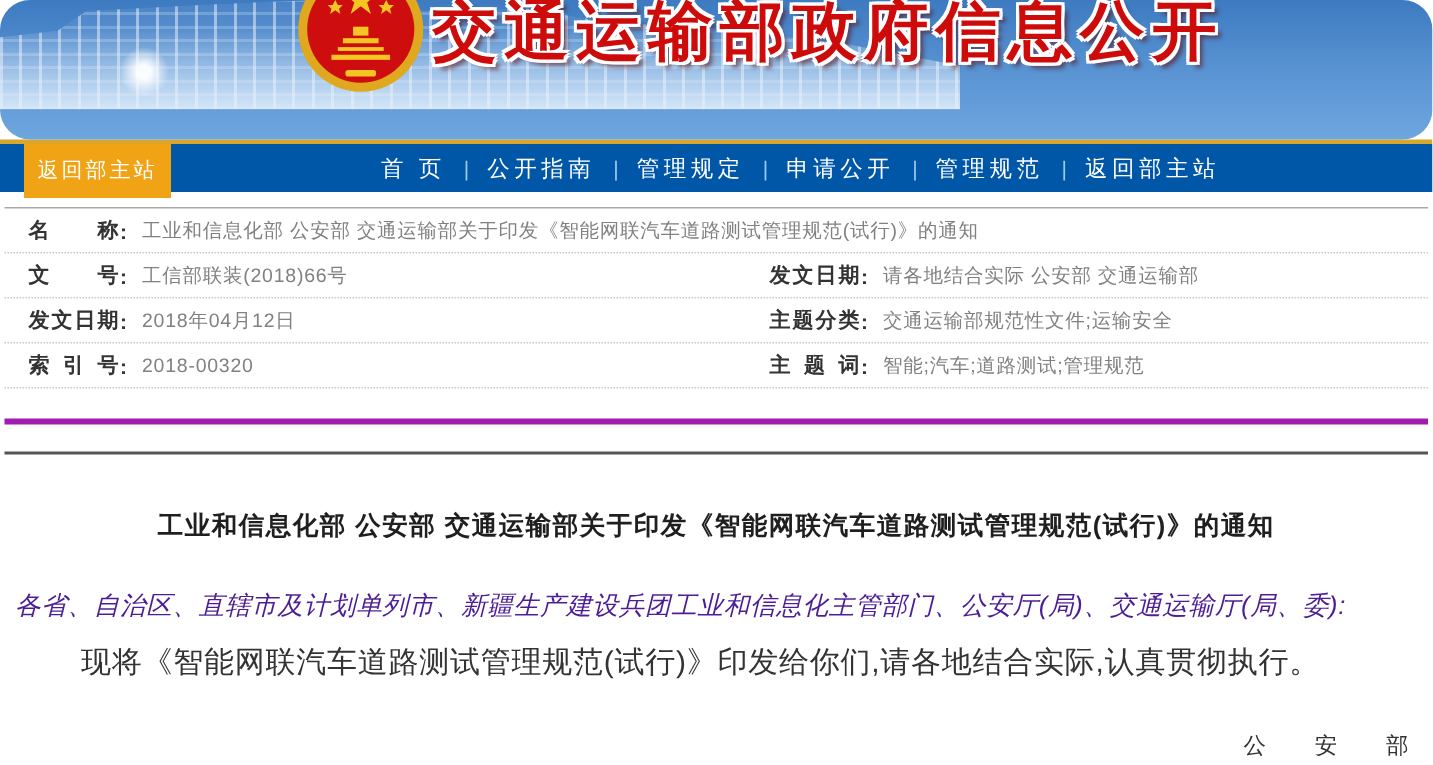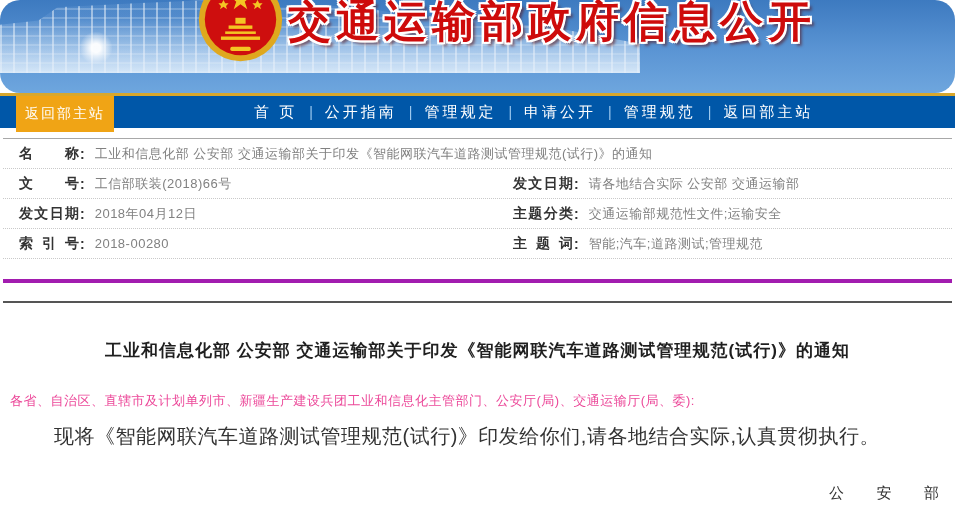--- a/index.html
+++ b/index.html
@@ -48,21 +48,21 @@
   .lbl { display:inline-block; width:60px; font-weight:bold; color:#333; font-size:14px;
     text-align:justify; text-align-last:justify; }
   .colon { font-weight:bold; color:#333; font-size:14px; margin-left:1px; }
   .val { color:#818181; font-size:13px; margin-left:10px; letter-spacing:.5px; }
 
   .section-divider { height:2px; background:#555; margin:18px 3px 0 3px; }
 
   
   .doc-title { margin-top:36px; text-align:center; font-size:17px; font-weight:bold;
     color:#1f1f1f; letter-spacing:1px; }
-  .salutation { margin:30px 12px 0 10px; font-size:13px; color:#ec4899; letter-spacing:.5px; }
+  .salutation { margin:30px 12px 0 10px; font-size:17px; color:#4c1d95; letter-spacing:.5px;font-style:italic; }
   .body-para { margin:13px 12px 0 10px; text-indent:2.2em; font-size:20px; color:#333; letter-spacing:.5px; }
   .signatures { width:110px; margin:30px 16px 0 auto; }
   .sig-line { font-size:15px; color:#333; line-height:25px;
     text-align:justify; text-align-last:justify; }
 </style>
 </head>
 <body>
 
 <div class="banner">
   <div class="buildings"></div>
@@ -120,21 +120,21 @@
     <div class="cell c2">
       <span class="lbl">主题分类</span>
         <span class="colon">:</span>
       <span class="val">交通运输部规范性文件;运输安全</span>
     </div>
   </div>
   <div class="meta-row">
     <div class="cell c1">
       <span class="lbl">索引号</span>
         <span class="colon">:</span>
-      <span class="val">2018-00280</span>
+      <span class="val">2018-00320</span>
     </div>
     <div class="cell c2">
       <span class="lbl">主题词</span>
         <span class="colon">:</span>
       <span class="val">智能;汽车;道路测试;管理规范</span>
     </div>
   </div>
 </div>
 
 <div class="section-divider"></div>

